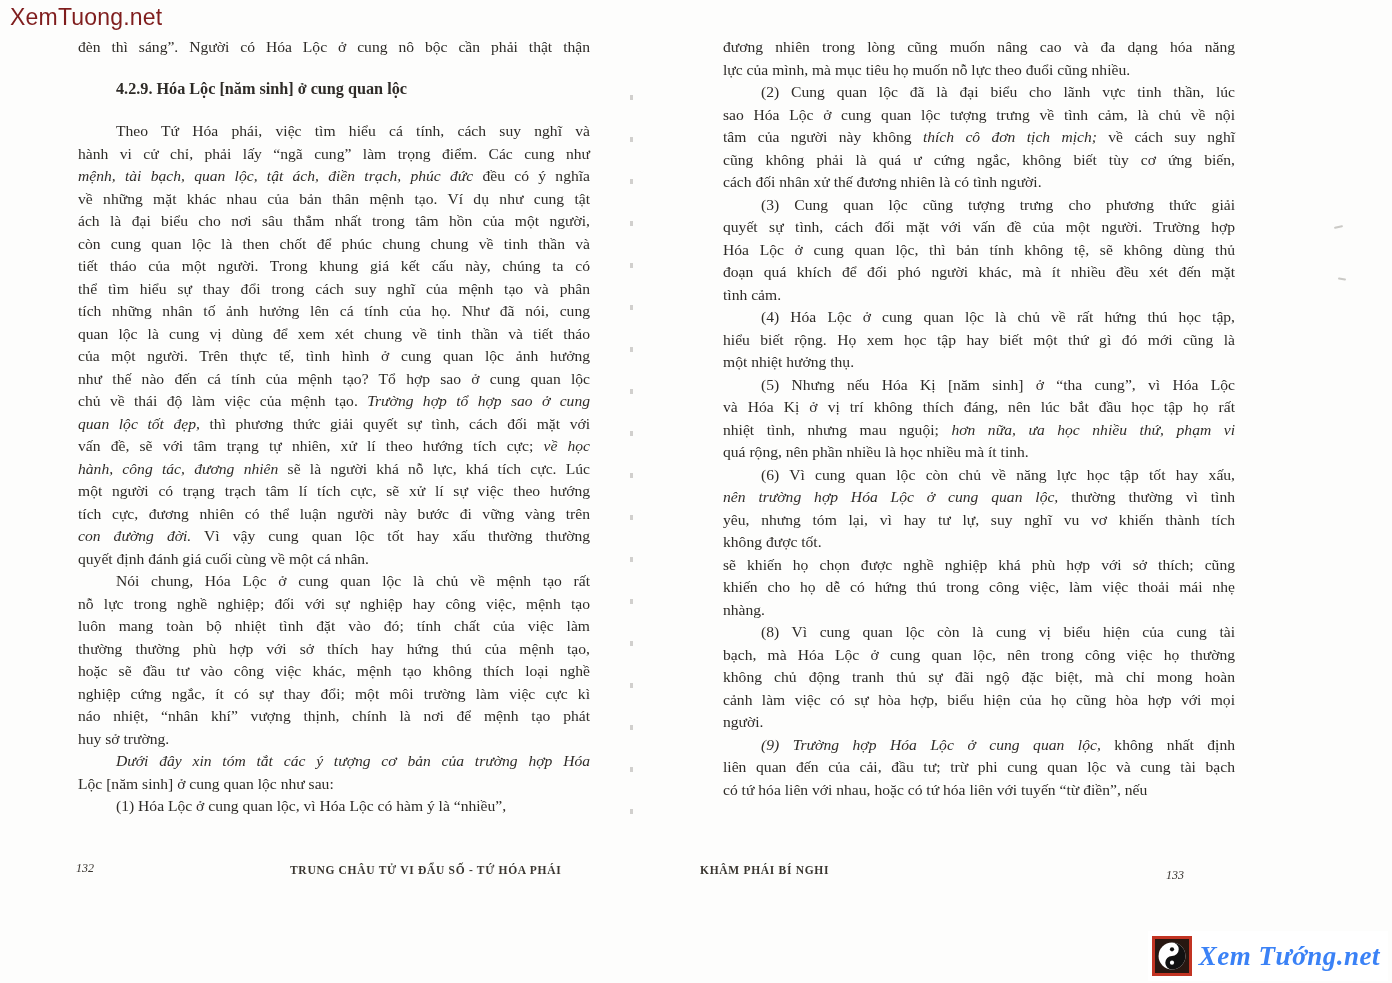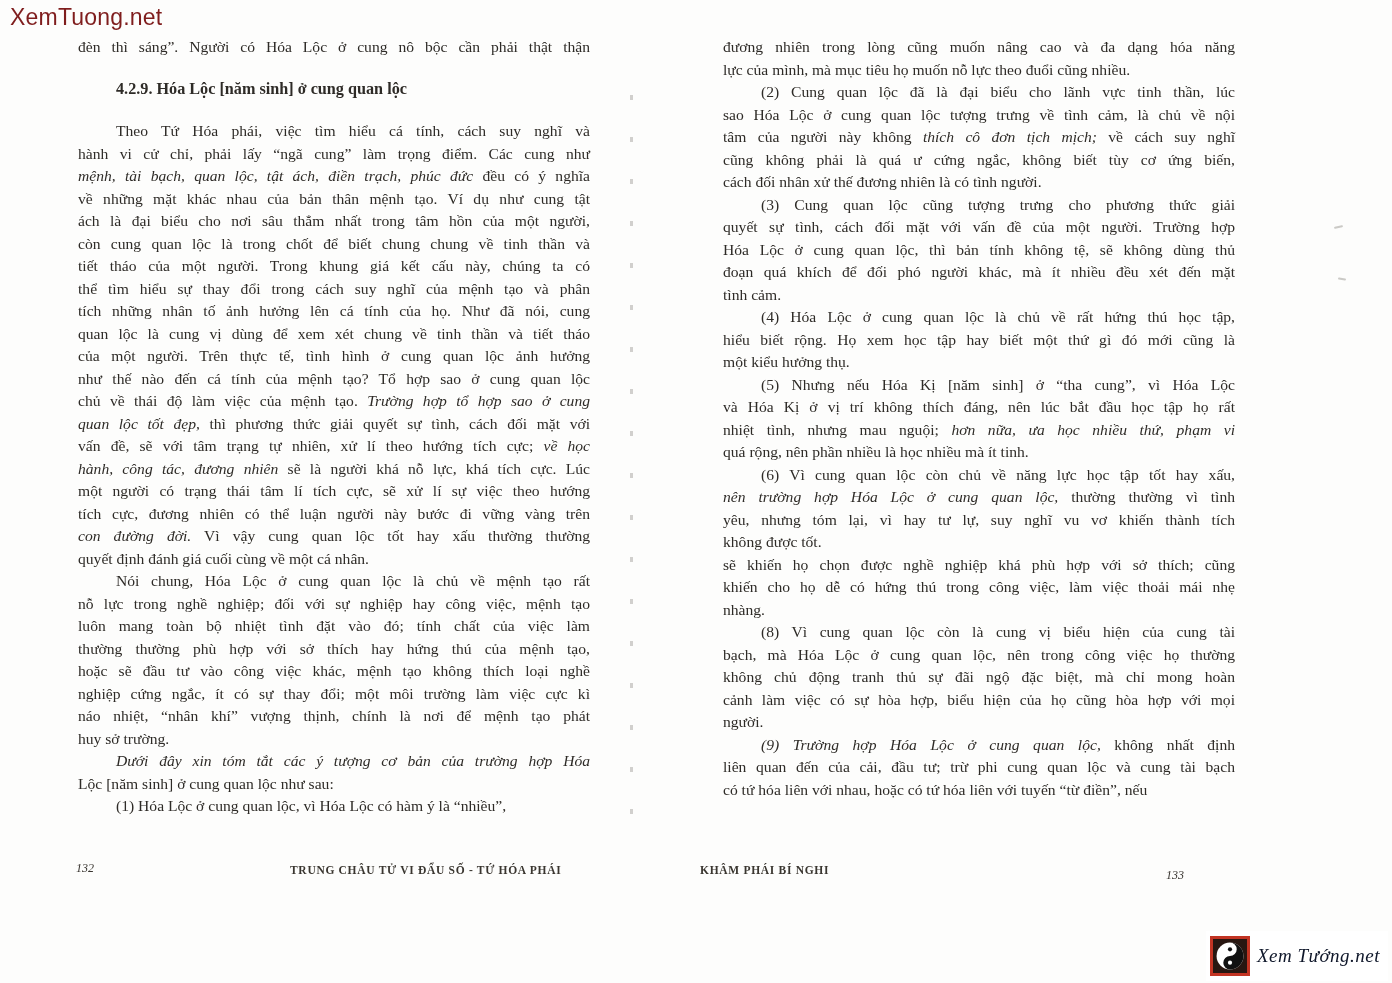--- a/index.html
+++ b/index.html
@@ -50,22 +50,22 @@
     display:flex; align-items:center; gap:7px;
     background:#ffffff; padding:2px 8px 2px 4px;
   }
   .logo-square {
     width:40px; height:40px; box-sizing:border-box;
     background:#281711; border:3px solid #c23423;
     display:flex; align-items:center; justify-content:center;
   }
   .logo-square svg { width:28px; height:28px; }
   .logo-text {
-    font-family:"Liberation Serif", serif; font-style:italic; font-weight:normal;
-    font-size:19px; color:#0f172a; letter-spacing:0.5px; white-space:nowrap;
+    font-family:"Liberation Serif", serif; font-style:italic; font-weight:bold;
+    font-size:27px; color:#3b82f6; letter-spacing:0.5px; white-space:nowrap;
   }
 </style>
 </head>
 <body>
 
 <div class="canvas">
 
   <div class="watermark">XemTuong.net</div>
 
   <div class="page page-left">
@@ -75,32 +75,32 @@
         </div>
         <div class="block heading">
           <div class="line indent last">4.2.9. Hóa Lộc [năm sinh] ở cung quan lộc</div>
         </div>
         <div class="block para">
           <div class="line indent">Theo Tứ Hóa phái, việc tìm hiểu cá tính, cách suy nghĩ và</div>
           <div class="line">hành vi cử chỉ, phải lấy “ngã cung” làm trọng điểm. Các cung như</div>
           <div class="line"><span class="it">mệnh, tài bạch, quan lộc, tật ách, điền trạch, phúc đức</span> đều có ý nghĩa</div>
           <div class="line">về những mặt khác nhau của bản thân mệnh tạo. Ví dụ như cung tật</div>
           <div class="line">ách là đại biểu cho nơi sâu thẳm nhất trong tâm hồn của một người,</div>
-          <div class="line">còn cung quan lộc là trong chốt để biết chung chung về tinh thần và</div>
+          <div class="line">còn cung quan lộc là then chốt để phúc chung chung về tinh thần và</div>
           <div class="line">tiết tháo của một người. Trong khung giá kết cấu này, chúng ta có</div>
           <div class="line">thể tìm hiểu sự thay đổi trong cách suy nghĩ của mệnh tạo và phân</div>
           <div class="line">tích những nhân tố ảnh hưởng lên cá tính của họ. Như đã nói, cung</div>
           <div class="line">quan lộc là cung vị dùng để xem xét chung về tinh thần và tiết tháo</div>
           <div class="line">của một người. Trên thực tế, tình hình ở cung quan lộc ảnh hưởng</div>
           <div class="line">như thế nào đến cá tính của mệnh tạo? Tổ hợp sao ở cung quan lộc</div>
           <div class="line">chủ về thái độ làm việc của mệnh tạo. <span class="it">Trường hợp tổ hợp sao ở cung</span></div>
           <div class="line"><span class="it">quan lộc tốt đẹp,</span> thì phương thức giải quyết sự tình, cách đối mặt với</div>
           <div class="line">vấn đề, sẽ với tâm trạng tự nhiên, xử lí theo hướng tích cực; <span class="it">về học</span></div>
           <div class="line"><span class="it">hành, công tác, đương nhiên</span> sẽ là người khá nỗ lực, khá tích cực. Lúc</div>
-          <div class="line">một người có trạng thái tâm lí tích cực, sẽ xử lí sự việc theo hướng</div>
+          <div class="line">một người có trạng trạch tâm lí tích cực, sẽ xử lí sự việc theo hướng</div>
           <div class="line">tích cực, đương nhiên có thể luận người này bước đi vững vàng trên</div>
           <div class="line"><span class="it">con đường đời.</span> Vì vậy cung quan lộc tốt hay xấu thường thường</div>
           <div class="line last">quyết định đánh giá cuối cùng về một cá nhân.</div>
         </div>
         <div class="block para">
           <div class="line indent">Nói chung, Hóa Lộc ở cung quan lộc là chủ về mệnh tạo rất</div>
           <div class="line">nỗ lực trong nghề nghiệp; đối với sự nghiệp hay công việc, mệnh tạo</div>
           <div class="line">luôn mang toàn bộ nhiệt tình đặt vào đó; tính chất của việc làm</div>
           <div class="line">thường thường phù hợp với sở thích hay hứng thú của mệnh tạo,</div>
           <div class="line">hoặc sẽ đầu tư vào công việc khác, mệnh tạo không thích loại nghề</div>
@@ -134,21 +134,21 @@
         <div class="block para">
           <div class="line indent">(3) Cung quan lộc cũng tượng trưng cho phương thức giải</div>
           <div class="line">quyết sự tình, cách đối mặt với vấn đề của một người. Trường hợp</div>
           <div class="line">Hóa Lộc ở cung quan lộc, thì bản tính không tệ, sẽ không dùng thủ</div>
           <div class="line">đoạn quá khích để đối phó người khác, mà ít nhiều đều xét đến mặt</div>
           <div class="line last">tình cảm.</div>
         </div>
         <div class="block para">
           <div class="line indent">(4) Hóa Lộc ở cung quan lộc là chủ về rất hứng thú học tập,</div>
           <div class="line">hiểu biết rộng. Họ xem học tập hay biết một thứ gì đó mới cũng là</div>
-          <div class="line last">một kiểu hưởng thụ.</div>
+          <div class="line last">một nhiệt hưởng thụ.</div>
         </div>
         <div class="block para">
           <div class="line indent">(5) Nhưng nếu Hóa Kị [năm sinh] ở “tha cung”, vì Hóa Lộc</div>
           <div class="line">và Hóa Kị ở vị trí không thích đáng, nên lúc bắt đầu học tập họ rất</div>
           <div class="line">nhiệt tình, nhưng mau nguội; <span class="it">hơn nữa, ưa học nhiều thứ, phạm vi</span></div>
           <div class="line last">quá rộng, nên phần nhiều là học nhiều mà ít tinh.</div>
         </div>
         <div class="block para">
           <div class="line indent">(6) Vì cung quan lộc còn chủ về năng lực học tập tốt hay xấu,</div>
           <div class="line"><span class="it">nên trường hợp Hóa Lộc ở cung quan lộc,</span> thường thường vì tình</div>

